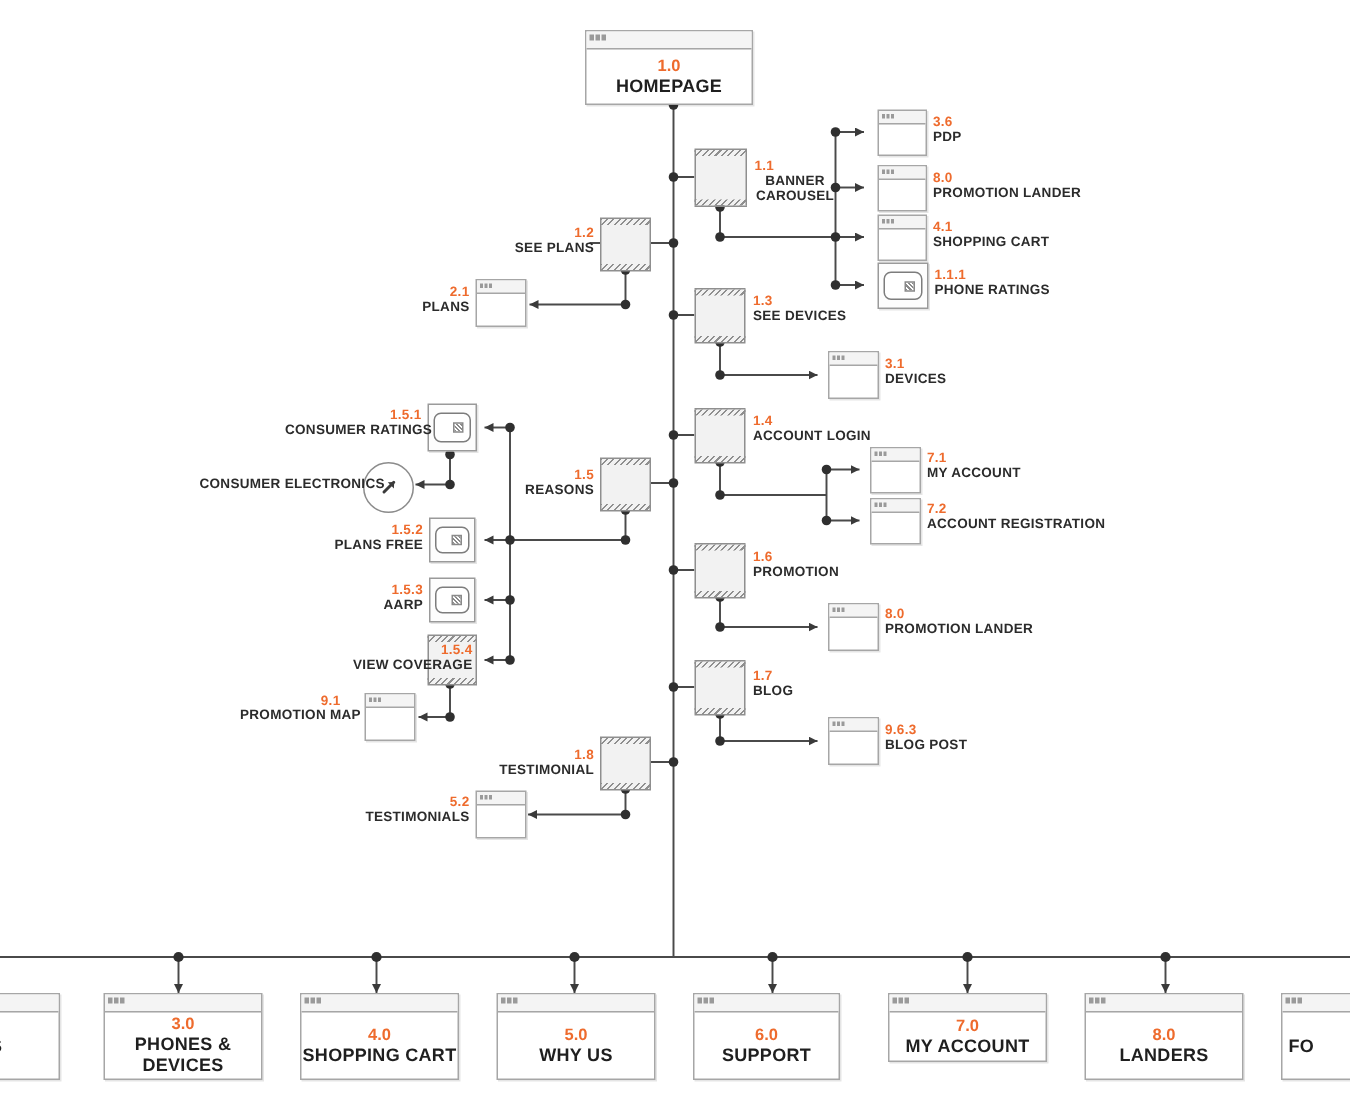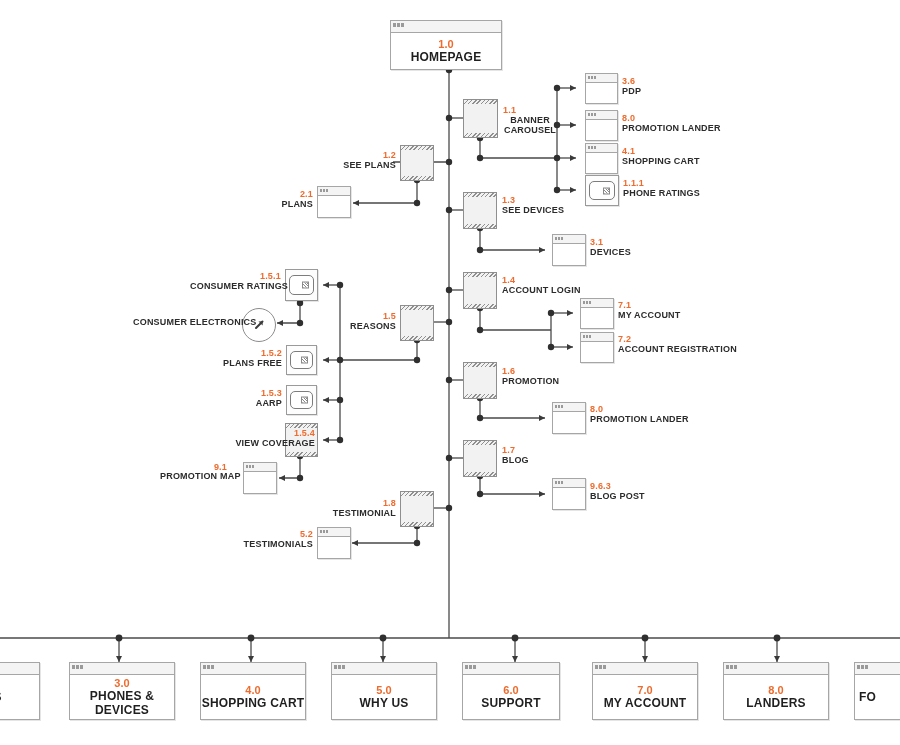--- a/index.html
+++ b/index.html
@@ -620,21 +620,21 @@
         </span>
     </div>
     <div class="body">
       <div class="inbox-lbl">
         <span class="num">6.0</span>
         <span class="name">SUPPORT</span>
       </div>
     </div>
   </div>
 
-  <div class="page-box big" style="left:592px; top:662px; width:106px; height:58px;">
+  <div class="page-box big" style="left:592px; top:662px; width:106px; height:46px;">
     <div class="titlebar">
       <span class="dots">
           <i></i>
           <i></i>
           <i></i>
         </span>
     </div>
     <div class="body">
       <div class="inbox-lbl">
         <span class="num">7.0</span>

